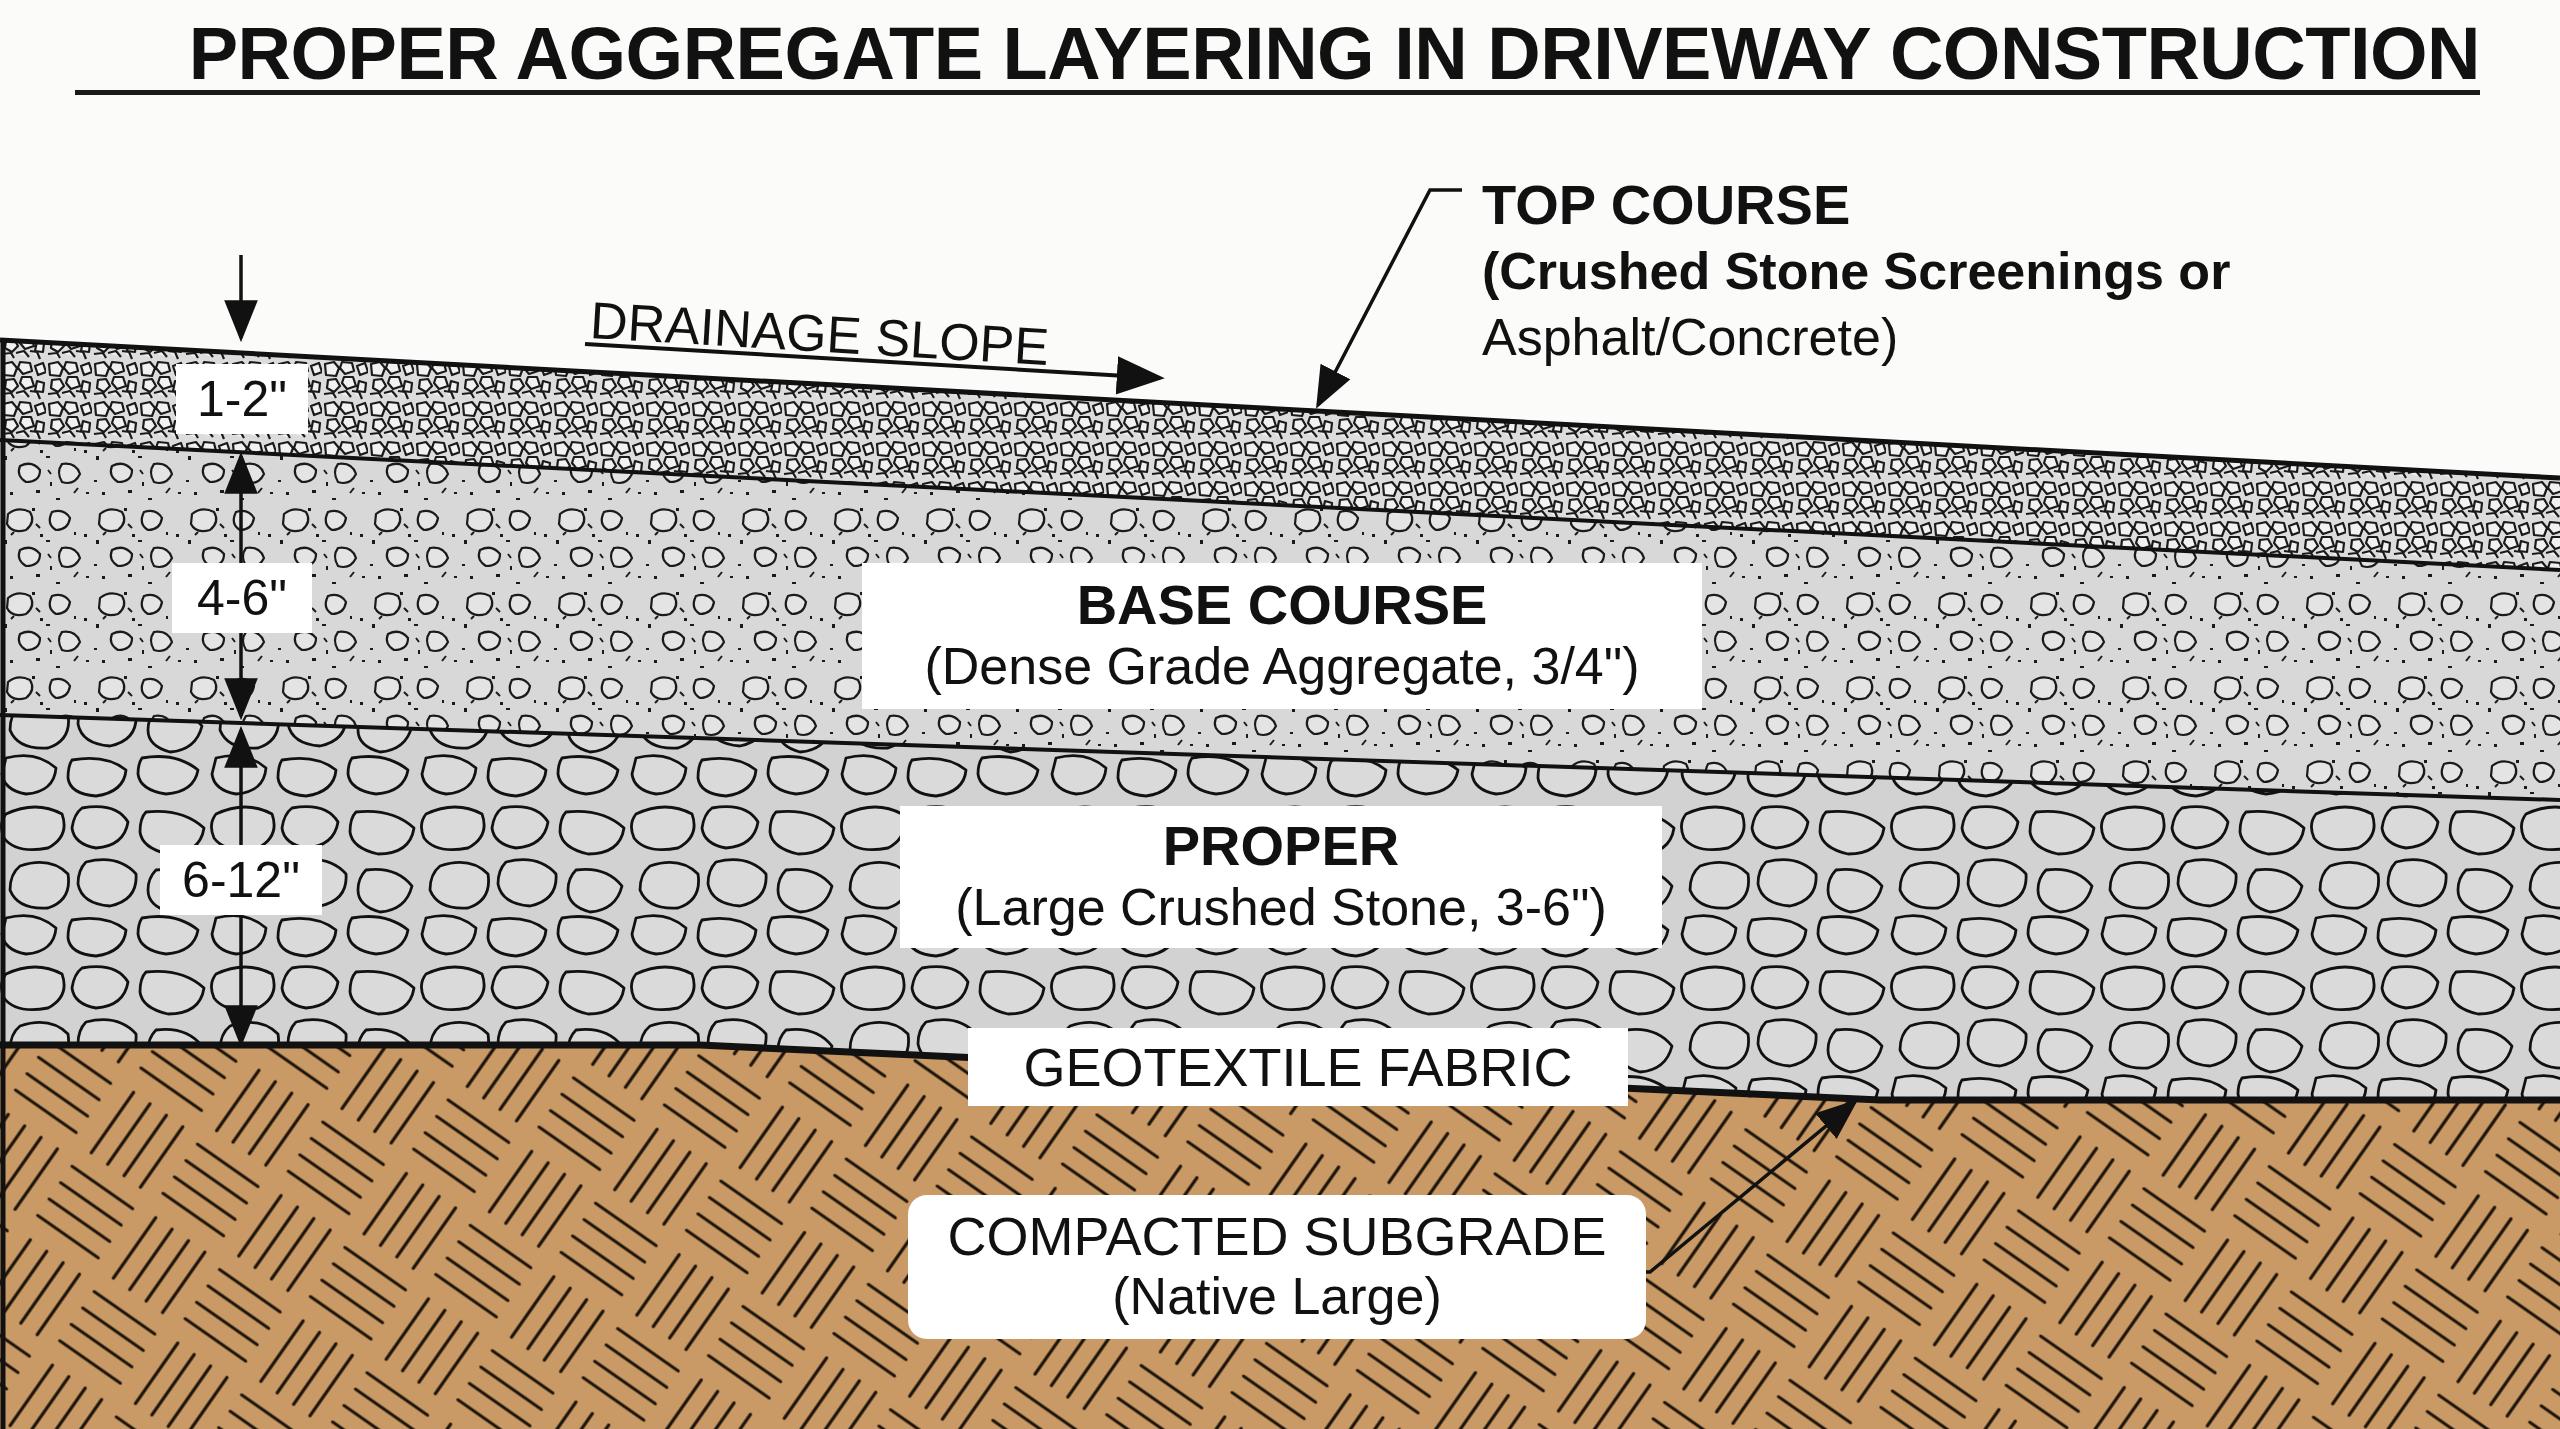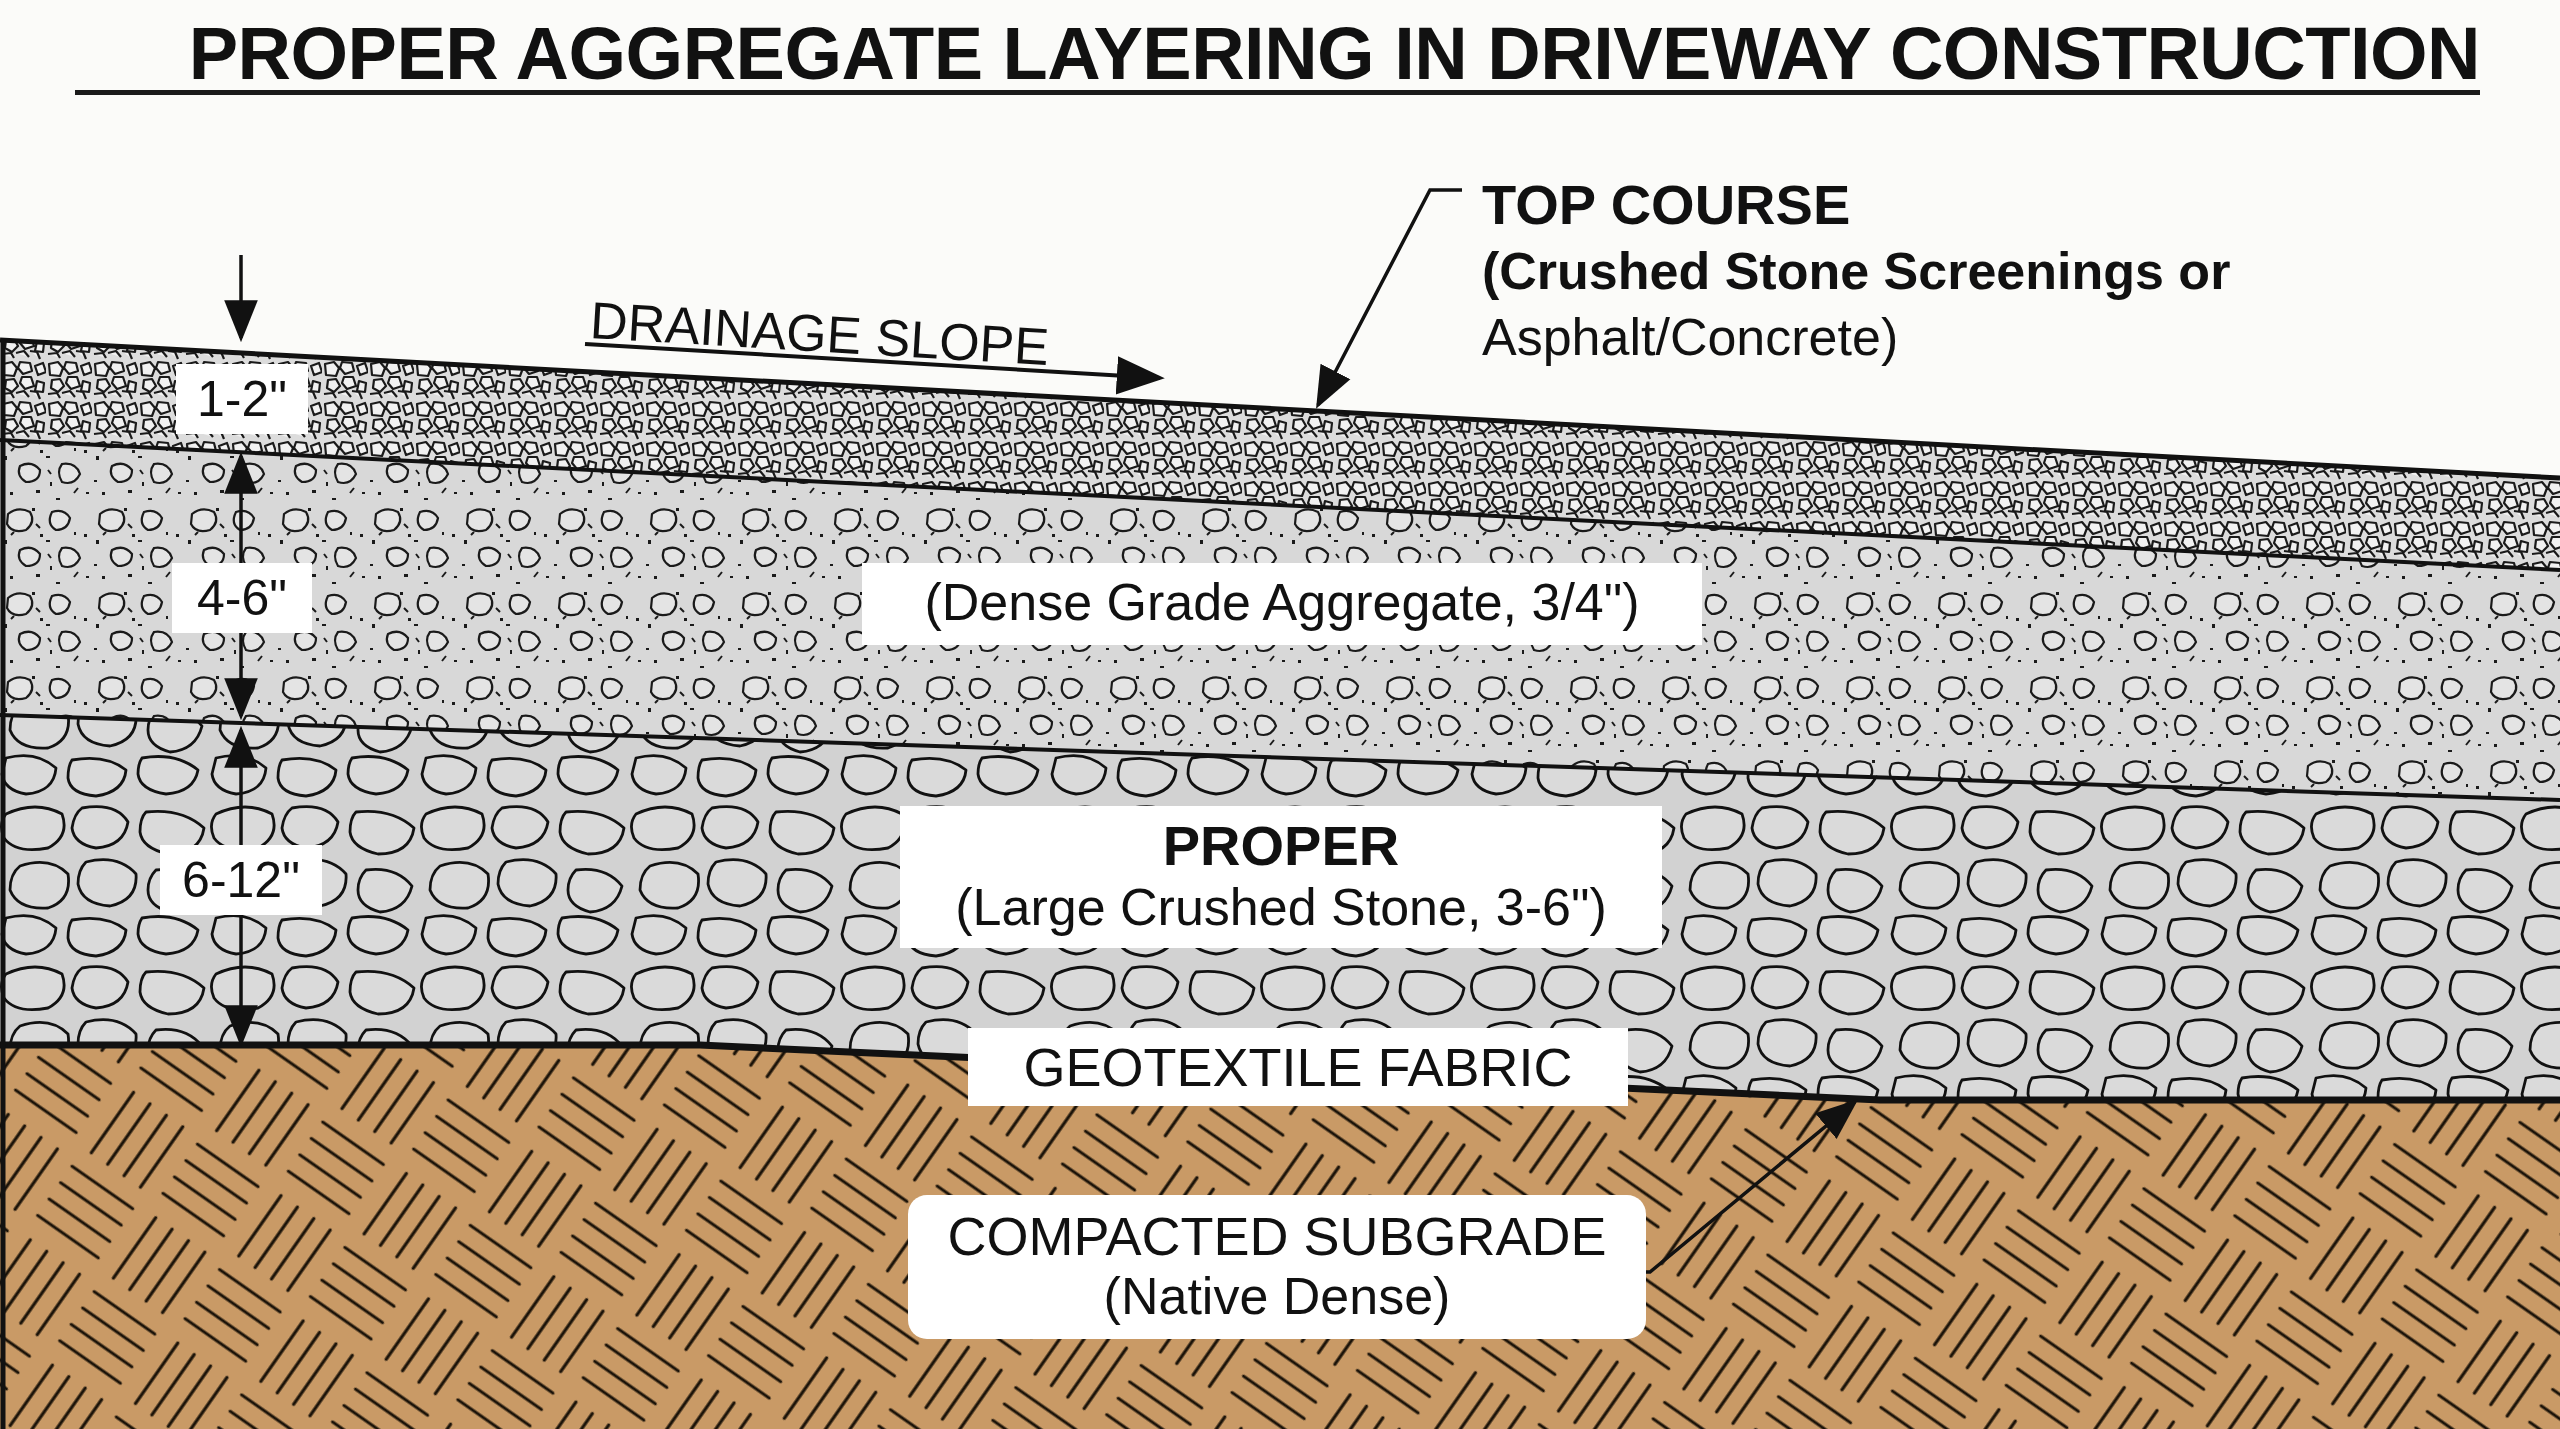--- a/index.html
+++ b/index.html
@@ -127,30 +127,31 @@
 
 <div class="free" style="left:592px; top:290px; font-size:52px; transform: rotate(3.4deg); transform-origin: left top;">DRAINAGE SLOPE</div>
 
 <div class="free" style="left:1482px; top:172px;">
   <div class="bold" style="font-size:56px; line-height:66px;">TOP COURSE</div>
   <div style="font-size:52px; line-height:66px;font-weight:bold;">(Crushed Stone Screenings or</div>
   <div style="font-size:52px; line-height:66px;">Asphalt/Concrete)</div>
 </div>
 
 <div class="label box" style="left:862px; top:563px; width:840px; padding:10px 0 12px;">
+  <div class="bold" style="font-size:56px;">BASE COURSE</div>
   <div style="font-size:52px;">(Dense Grade Aggregate, 3/4")</div>
 </div>
 
 <div class="label box" style="left:900px; top:806px; width:762px; padding:8px 0 10px;">
   <div class="bold" style="font-size:56px;">PROPER</div>
   <div style="font-size:52px;">(Large Crushed Stone, 3-6")</div>
 </div>
 
 <div class="label box" style="left:968px; top:1028px; width:626px; padding:8px 17px; font-size:54px;">GEOTEXTILE FABRIC</div>
 
 <div class="label box" style="left:908px; top:1195px; width:738px; padding:10px 0 12px;border-radius:19px;">
   <div style="font-size:54px;">COMPACTED SUBGRADE</div>
-  <div style="font-size:52px;">(Native Dense)</div>
+  <div style="font-size:52px;">(Native Large)</div>
 </div>
 
 <div class="dim" style="left:176px; top:364px; width:120px;">1-2"</div>
 <div class="dim" style="left:172px; top:563px; width:128px;">4-6"</div>
 <div class="dim" style="left:160px; top:845px; width:150px;">6-12"</div>
 
 </body></html>

